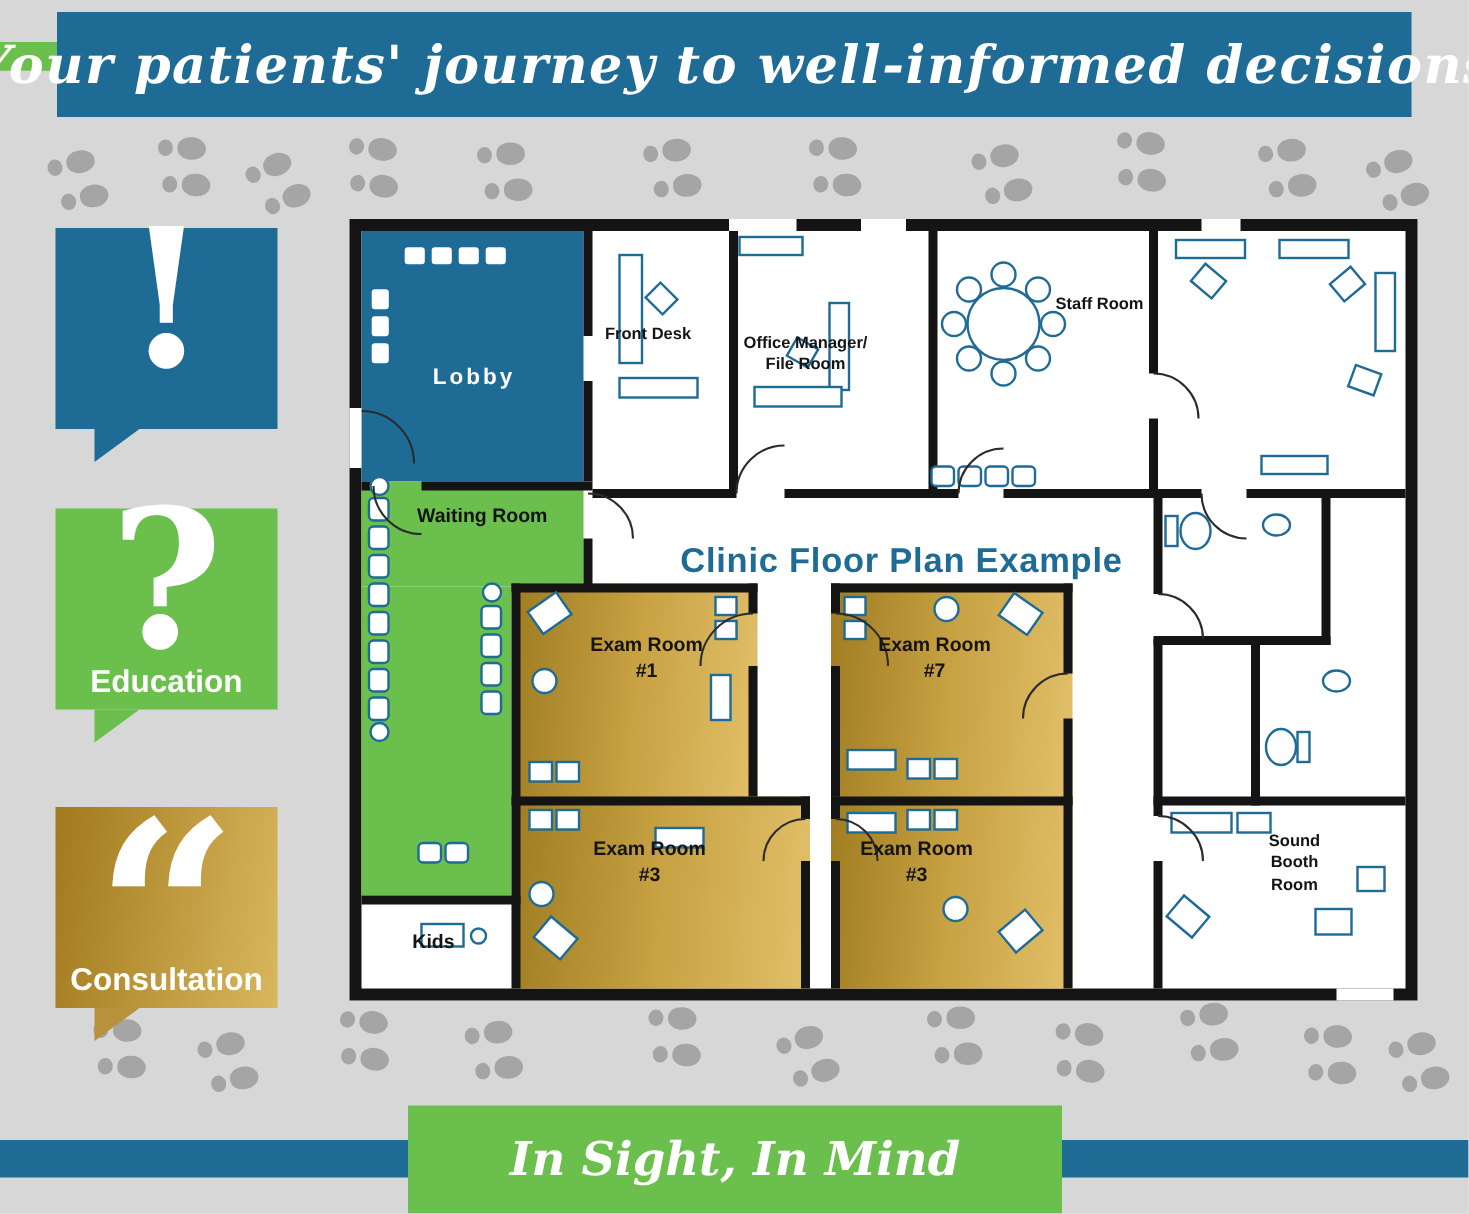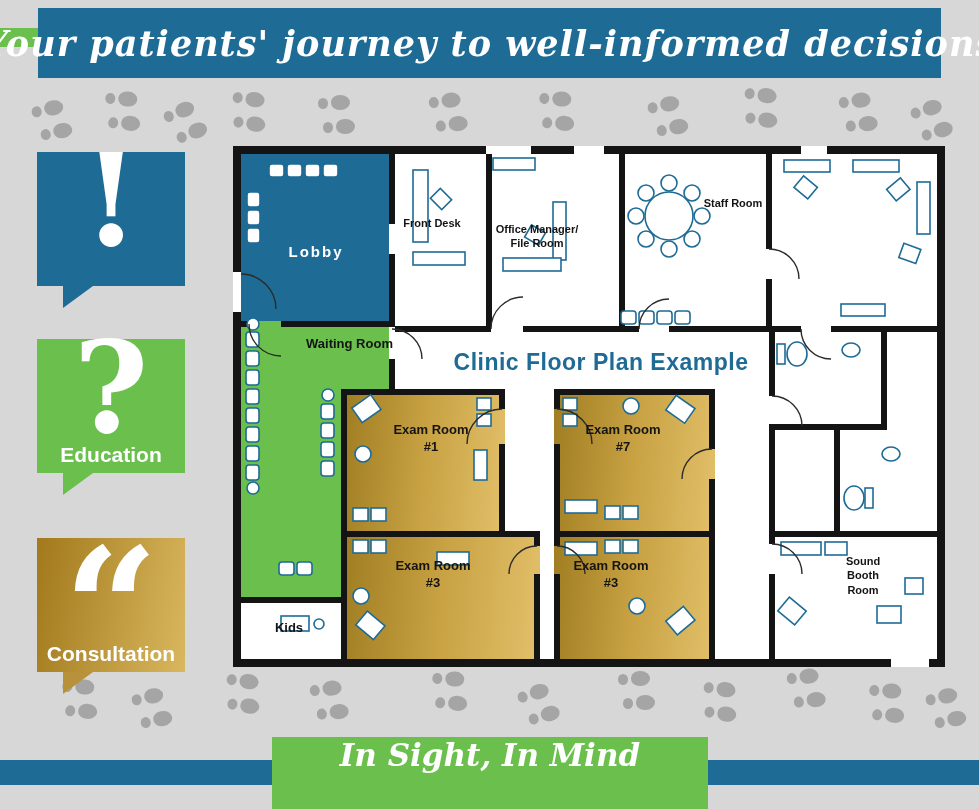--- a/index.html
+++ b/index.html
@@ -6,21 +6,21 @@
   .page{position:relative;width:979px;height:809px;background:#d7d7d7;overflow:hidden;
         font-family:"Liberation Sans",sans-serif}
   
   .script{font-family:"DejaVu Serif",serif;font-style:italic;font-weight:bold;color:#fff}
   .header{position:absolute;left:38px;top:8px;width:903px;height:70px;background:#1e6b96;
           display:flex;align-items:center;justify-content:center}
   .header .t{font-size:35px;letter-spacing:1px;white-space:nowrap}
   .hstrip{position:absolute;top:28px;height:19px;background:#6abf4d}
   .hstrip.l{left:0;width:38px}.hstrip.r{left:941;width:38px}
   .footer{position:absolute;left:272px;top:737px;width:436px;height:72px;background:#6abf4d;
-          display:flex;align-items:flex-start;justify-content:center}
+          display:flex;align-items:center;justify-content:center}
   .footer .t{font-size:31px}
   .fstrip{position:absolute;top:760px;height:25px;background:#1e6b96}
   .fstrip.l{left:0;width:272px}.fstrip.r{left:708px;width:271px}
   
   .fp{position:absolute;width:46px;height:40px;pointer-events:none}
   .foot{position:absolute;width:16px;height:34px}
   .foot.l{left:0;top:5px}.foot.r{left:24px;top:0}
   .sole{width:15px;height:19px;background:#a5a5a5;border-radius:50% 50% 46% 46%}
   .heel{width:11px;height:10px;background:#a5a5a5;border-radius:50%;margin:3px auto 0}
   
@@ -459,26 +459,26 @@
         <path d="M 296 392 A 28 28 0 0 0 268 420"></path>
         <path d="M 316 392 A 28 28 0 0 1 344 420"></path>
         <path d="M 531 390 A 30 30 0 0 1 561 420"></path>
         <path d="M 528 95 A 30 30 0 0 1 558 125"></path>
         <path d="M 471 295 A 30 30 0 0 0 441 325"></path>
         <path d="M 531 242 A 30 30 0 0 1 561 272"></path>
       </g>
     </svg>
 
     <div class="rlabel lobby-l" style="left:30px;top:88px;width:90px">Lobby</div>
-    <div class="rlabel big" style="left:56px;top:182px;width:105px">Waiting Room</div>
+    <div class="rlabel big" style="left:28px;top:182px;width:105px">Waiting Room</div>
     <div class="rlabel big" style="left:18px;top:466px;width:60px">Kids</div>
     <div class="rlabel" style="left:160px;top:62px;width:62px">Front Desk</div>
     <div class="rlabel" style="left:252px;top:68px;width:88px">Office Manager/ File Room</div>
     <div class="rlabel" style="left:462px;top:42px;width:60px">Staff Room</div>
-    <div class="rlabel title-l" style="left:170px;top:194px;width:380px">Clinic Floor Plan Example</div>
+    <div class="rlabel title-l" style="left:170px;top:205px;width:380px">Clinic Floor Plan Example</div>
     <div class="rlabel big" style="left:150px;top:268px;width:80px">Exam Room #1</div>
     <div class="rlabel big" style="left:342px;top:268px;width:80px">Exam Room #7</div>
     <div class="rlabel big" style="left:152px;top:404px;width:80px">Exam Room #3</div>
     <div class="rlabel big" style="left:330px;top:404px;width:80px">Exam Room #3</div>
     <div class="rlabel" style="left:592px;top:400px;width:60px">Sound Booth Room</div>
   </div>
 
   <div class="fstrip l"></div>
   <div class="fstrip r"></div>
   <div class="footer">

